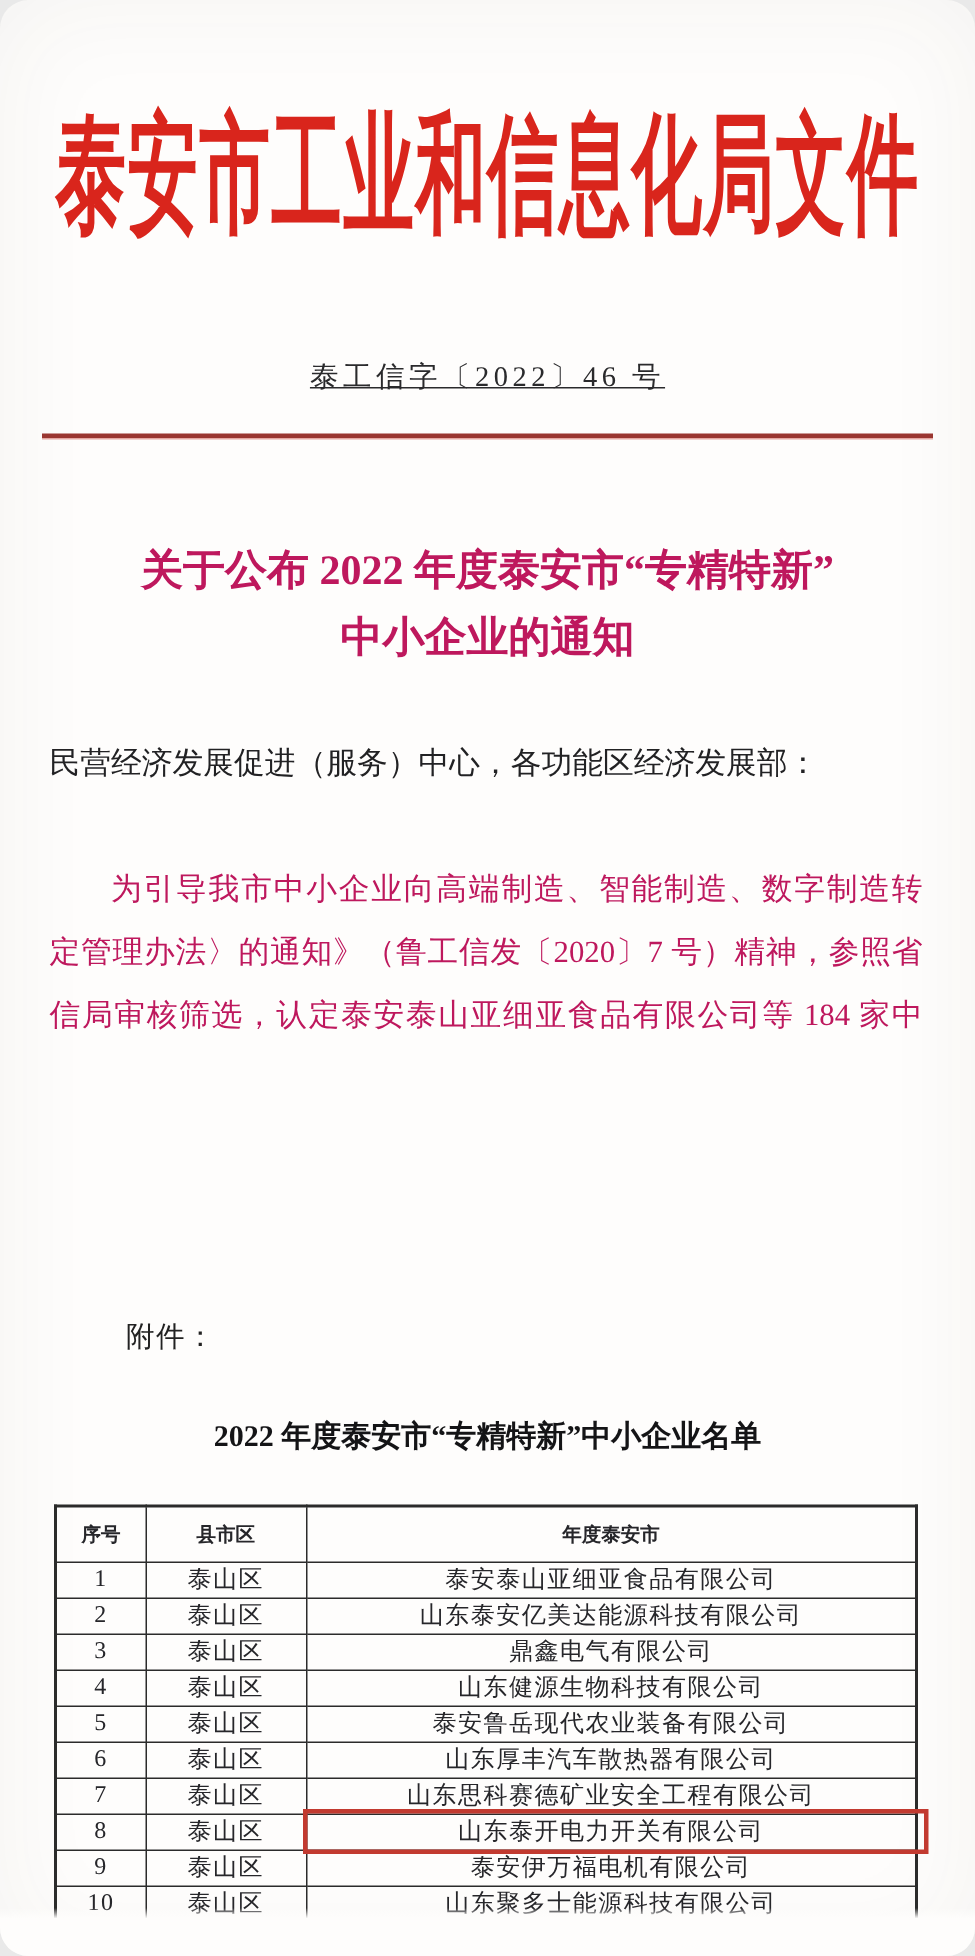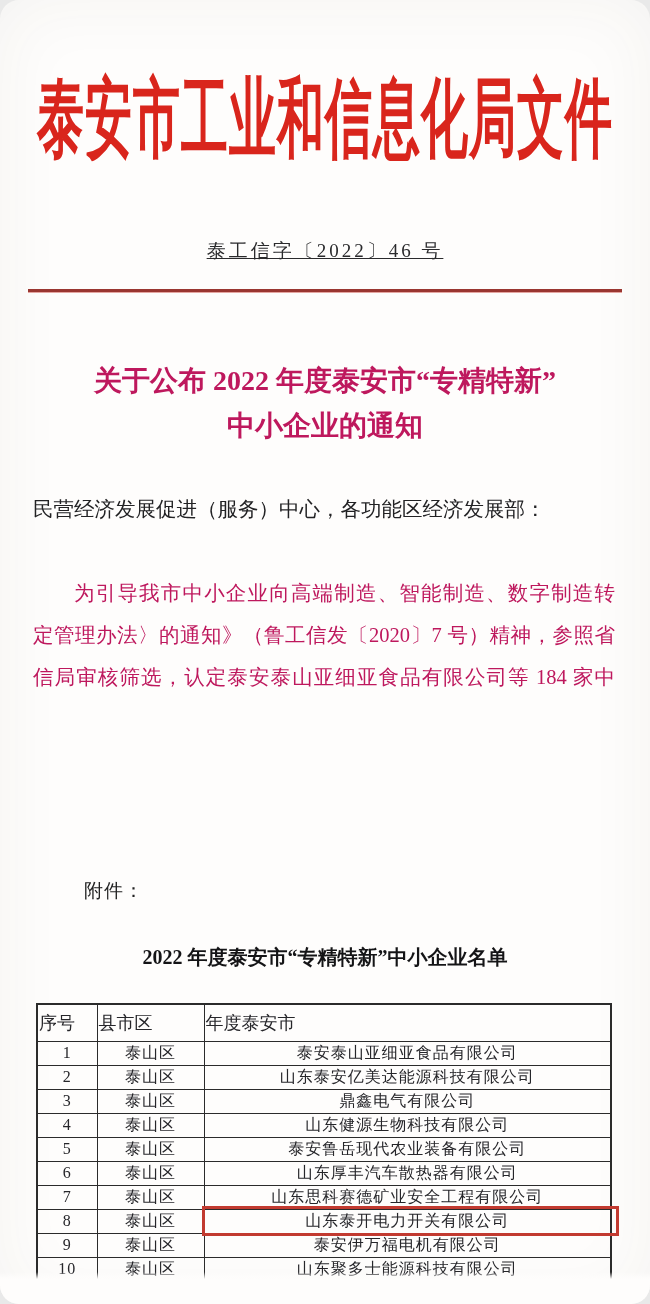--- a/index.html
+++ b/index.html
@@ -73,23 +73,23 @@
     position:absolute;top:1003px;left:36px;width:574px;
     border-collapse:collapse;table-layout:fixed;
     font-size:16px;color:#26262a;
   }
   table.company-table col.c-no{width:60px;}
   table.company-table col.c-district{width:107px;}
   table.company-table col.c-company{width:407px;}
   table.company-table th{
     height:37px;
     font-family:"Liberation Sans","DejaVu Sans",sans-serif;
-    font-weight:400;font-size:18px;
+    font-weight:700;font-size:13px;
     border:1.5px solid var(--table_border);
-    text-align:left;vertical-align:middle;
+    text-align:center;vertical-align:middle;
   }
   table.company-table td{
     height:24px;
     border:1.5px solid var(--table_border);
     text-align:center;vertical-align:middle;
     white-space:nowrap;overflow:hidden;
     letter-spacing:1px;
   }
   table.company-table{border:2px solid var(--table_border);}
   .highlight-box{

